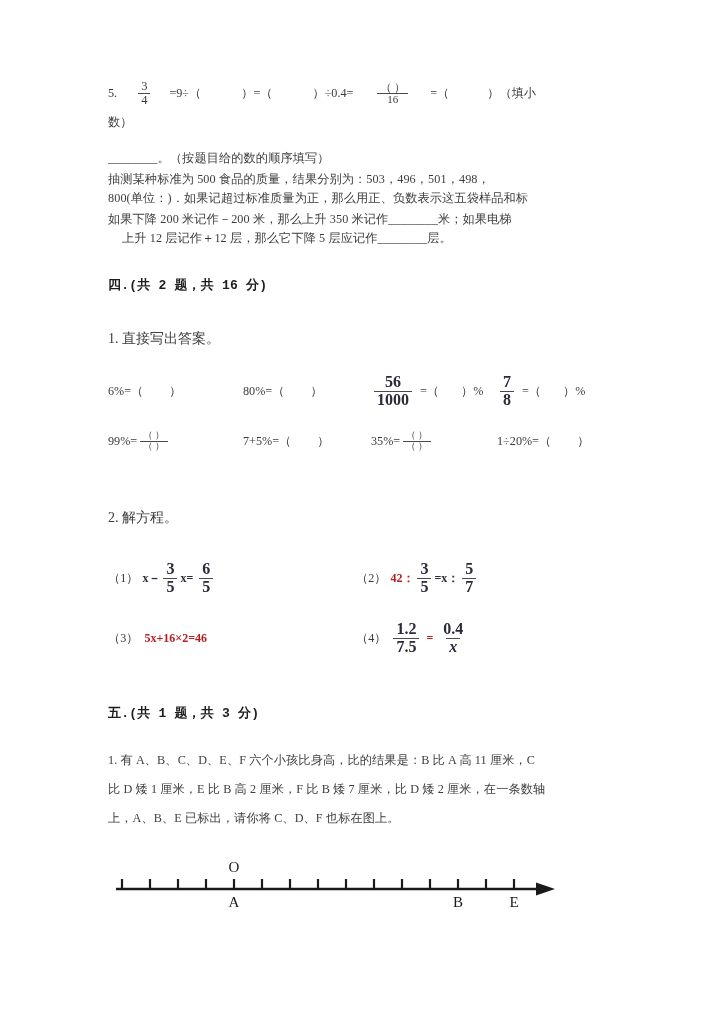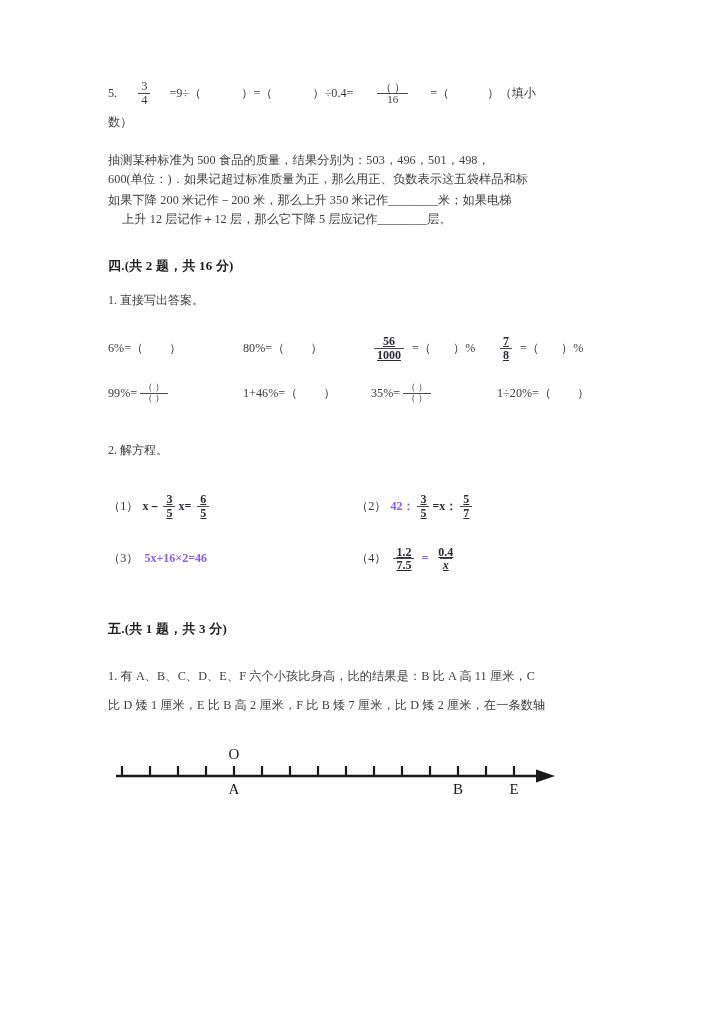--- a/index.html
+++ b/index.html
@@ -39,26 +39,27 @@
   .q-block {
     margin-bottom: 2px;
   }
   .spacer-md { height: 17px; }
   .spacer-lg { height: 26px; }
 
   .section-head {
     font-size: 13px;
     font-weight: bold;
     color: #1d1d1d;
-    font-family: Liberation Serif, serif;
+    font-family: Liberation Mono, monospace;
     letter-spacing: 0.2px;
   }
   .sub-head {
-    font-size: 12px;
+    font-size: 14px;
     color: #3d3d3d;
+    margin-top: 19px;
   }
 
   
   .mathrow {
     display: flex;
     align-items: center;
     flex-wrap: nowrap;
     font-size: 12.2px;
     line-height: 17px;
   }
@@ -77,23 +78,22 @@
     font-size: 11px;
   }
   .frac .den {
     padding: 0px 3px 0 3px;
     border-top: 1px solid #4a4a4a;
     font-size: 11px;
   }
   .frac.big .num, .frac.big .den { font-size: 12.5px; }
   .frac.bold .num, .frac.bold .den {
     font-weight: bold;
-    font-size: 12px;
+    font-size: 16px;
     color: #2b2b3a;
-    text-decoration: underline;
   }
   .frac.wide .num, .frac.wide .den { padding-left: 10px; padding-right: 10px; }
 
   
   .q5row { margin-bottom: 2px; }
 
   
   .grid4 {
     display: flex;
     align-items: center;
@@ -114,21 +114,21 @@
   .eq-right { display: flex; align-items: center; }
   .bvar {
     font-weight: bold;
     font-size: 12px;
     color: #2b2b3a;
     font-style: normal;
   }
   .bnum {
     font-weight: bold;
     font-size: 12px;
-    color: #8b5cf6;
+    color: #b91c1c;
   }
   .paren-idx { font-size: 12.2px; }
 
   
   .numline-wrap {
     position: relative;
     width: 508px;
     height: 66px;
   }
   .numline-svg { display: block; }
@@ -160,25 +160,26 @@
       <span style="display:inline-block;width:12px"></span>
       <span class="mi">=（</span>
       <span style="display:inline-block;width:38px"></span>
       <span class="mi">）（填小</span>
     </div>
     <div class="q-line" style="margin-top:6px">数）</div>
 
     <div class="spacer-md"></div>
 
     <div class="q-block">
+      <div class="q-line">________。（按题目给的数的顺序填写）</div>
     </div>
 
     <div class="q-block">
       <div class="q-line">抽测某种标准为 500 食品的质量，结果分别为：503，496，501，498，</div>
-      <div class="q-line">600(单位：)．如果记超过标准质量为正，那么用正、负数表示这五袋样品和标</div>
+      <div class="q-line">800(单位：)．如果记超过标准质量为正，那么用正、负数表示这五袋样品和标</div>
     </div>
 
     <div class="q-block">
       <div class="q-line">如果下降 200 米记作－200 米，那么上升 350 米记作________米；如果电梯</div>
       <div class="q-line" style="padding-left:14px">上升 12 层记作＋12 层，那么它下降 5 层应记作________层。</div>
     </div>
 
     <div class="spacer-lg"></div>
 
     <div class="section-head">四.(共 2 题，共 16 分)</div>
@@ -226,21 +227,21 @@
 
     <div class="grid4">
       <div class="cell c1">
         <span class="mi">99%=</span>
         <span class="frac">
           <span class="num" style="font-size:9.5px">（      ）</span>
           <span class="den" style="font-size:9.5px">（      ）</span>
         </span>
       </div>
       <div class="cell c2">
-        <span class="mi">1+46%=（</span>
+        <span class="mi">7+5%=（</span>
         <span style="display:inline-block;width:26px"></span>
         <span class="mi">）</span>
       </div>
       <div class="cell c3">
         <span class="mi">35%=</span>
         <span class="frac">
           <span class="num" style="font-size:9.5px">（      ）</span>
           <span class="den" style="font-size:9.5px">（      ）</span>
         </span>
       </div>
@@ -316,20 +317,21 @@
 
     <div style="height:48px"></div>
 
     <div class="section-head">五.(共 1 题，共 3 分)</div>
 
     <div style="height:24px"></div>
 
     <div>
       <div class="q-line" style="line-height:29px">1. 有 A、B、C、D、E、F 六个小孩比身高，比的结果是：B 比 A 高 11 厘米，C</div>
       <div class="q-line" style="line-height:29px">比 D 矮 1 厘米，E 比 B 高 2 厘米，F 比 B 矮 7 厘米，比 D 矮 2 厘米，在一条数轴</div>
+      <div class="q-line" style="line-height:29px">上，A、B、E 已标出，请你将 C、D、F 也标在图上。</div>
     </div>
 
     <div style="height:22px"></div>
 
     <div class="numline-wrap">
       <svg class="numline-svg" width="460" height="66" viewBox="0 0 460 66">
 
         <line x1="8" y1="34" x2="430" y2="34" stroke="#1a1a1a" stroke-width="2.6"></line>
 
         <polygon points="428,27.5 447,34 428,40.5" fill="#1a1a1a"></polygon>

